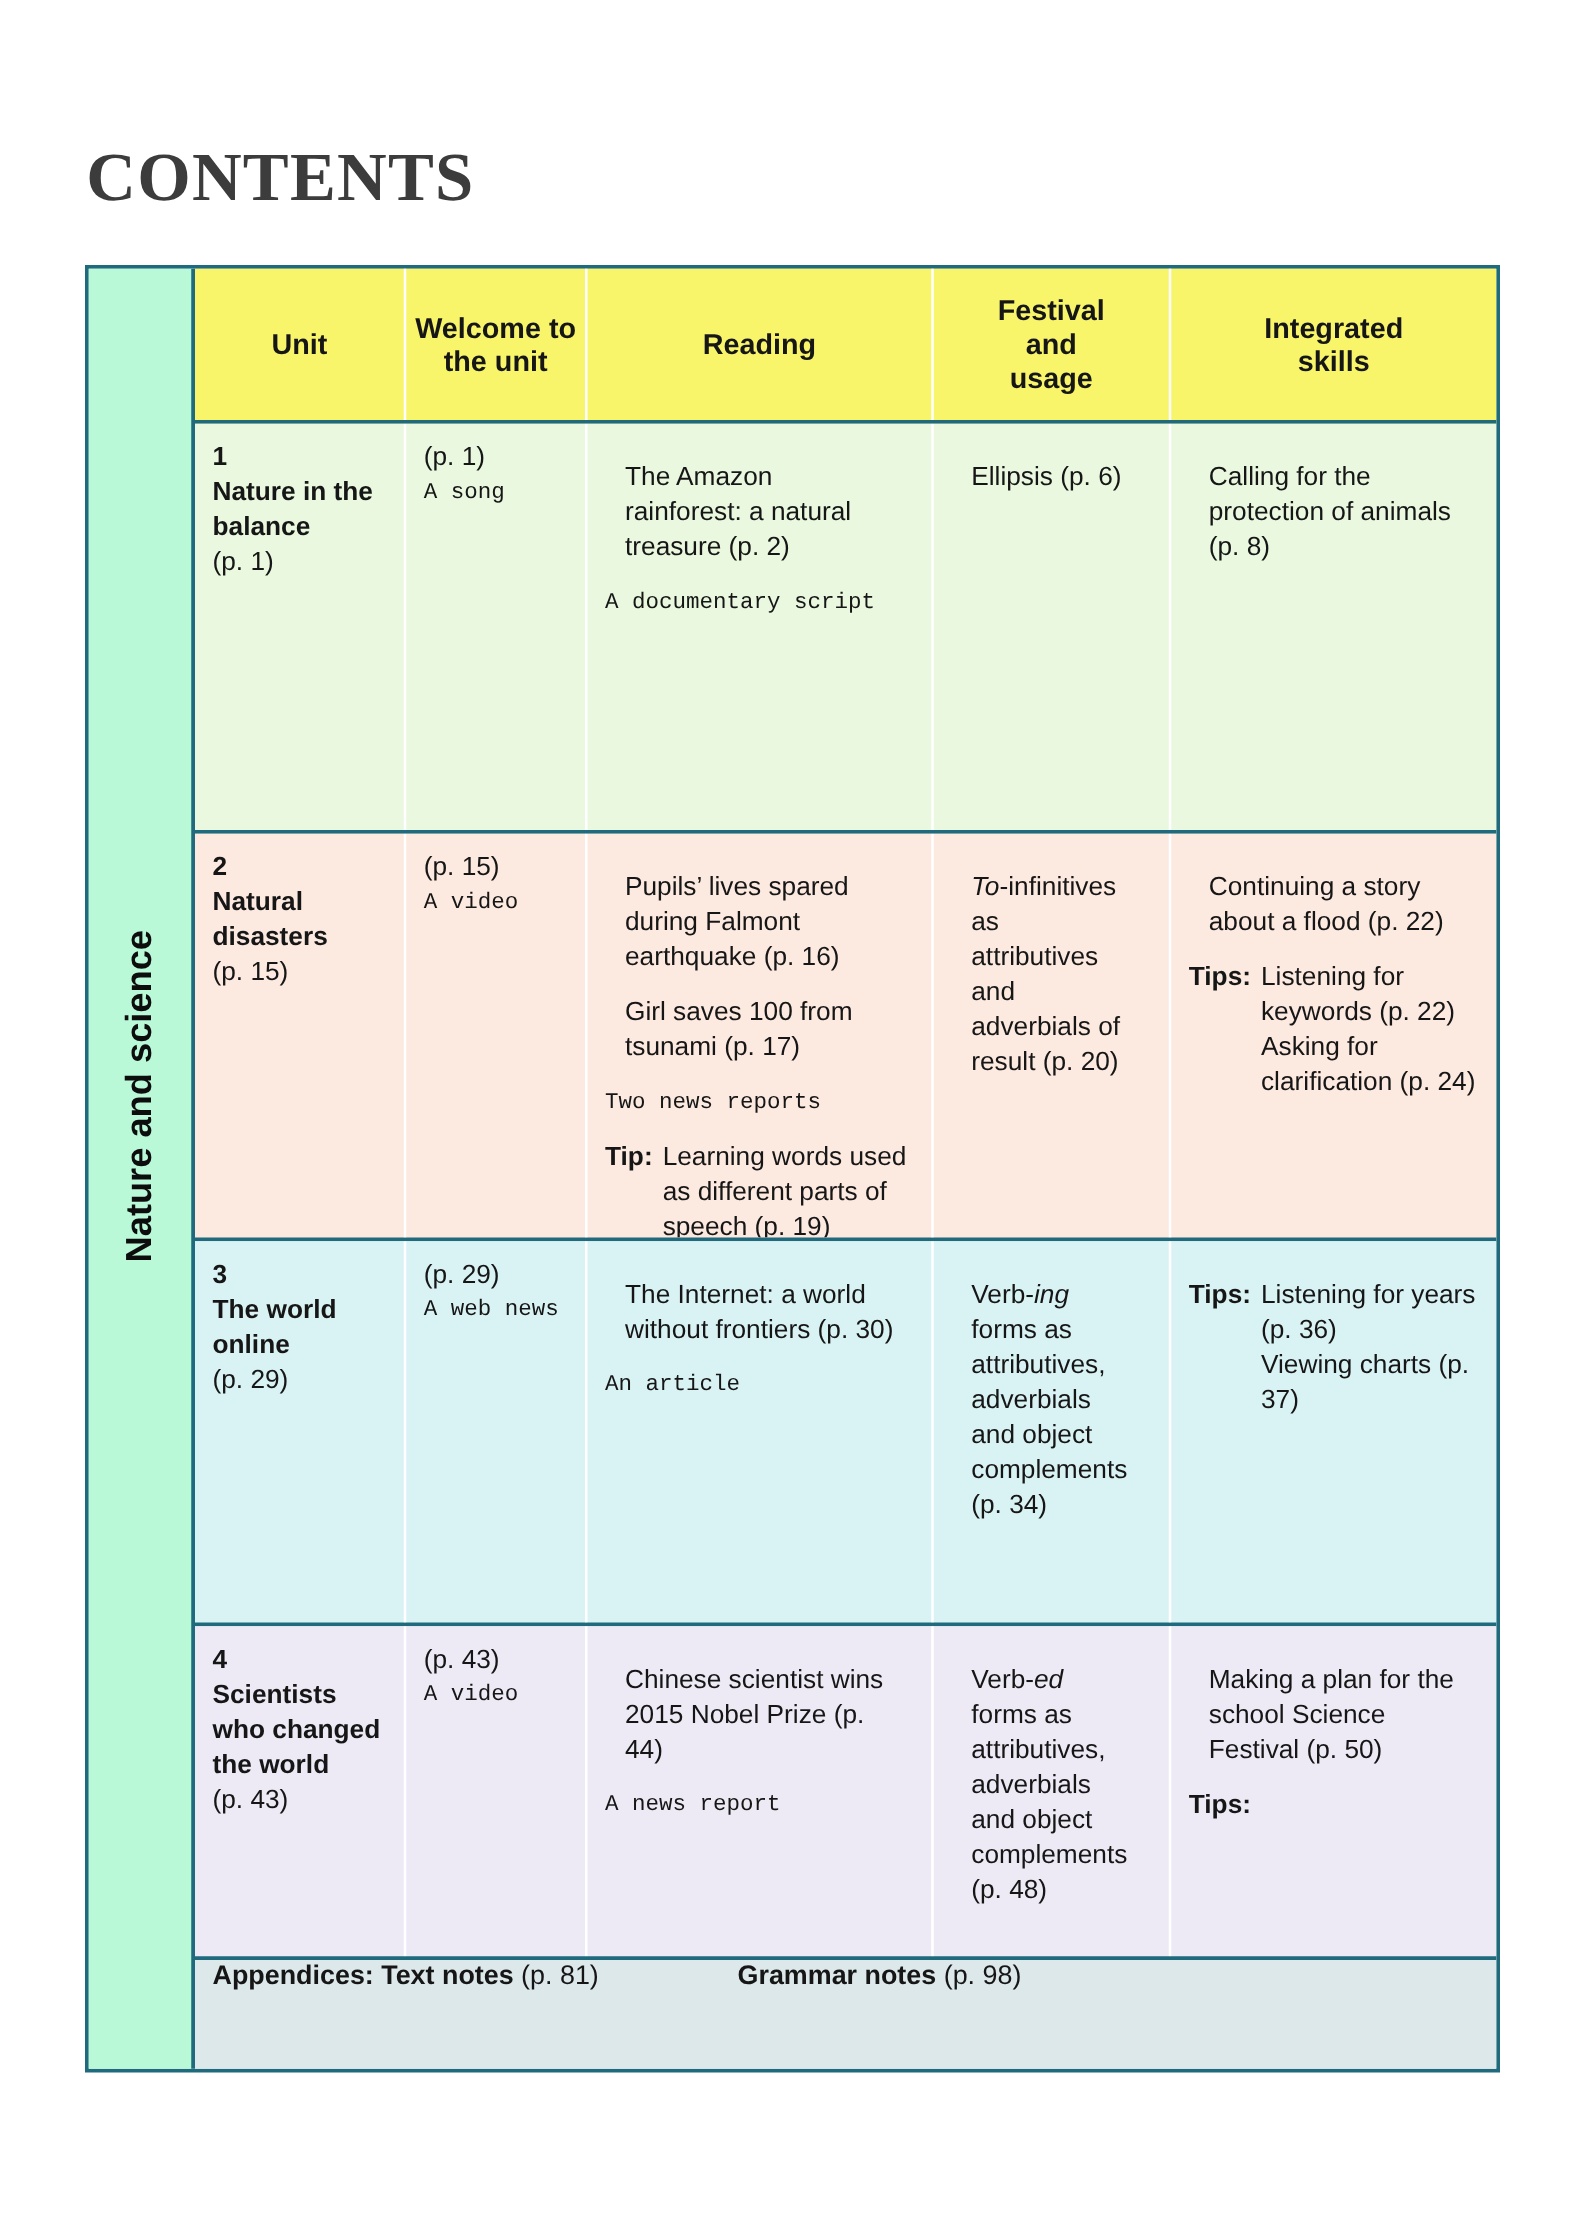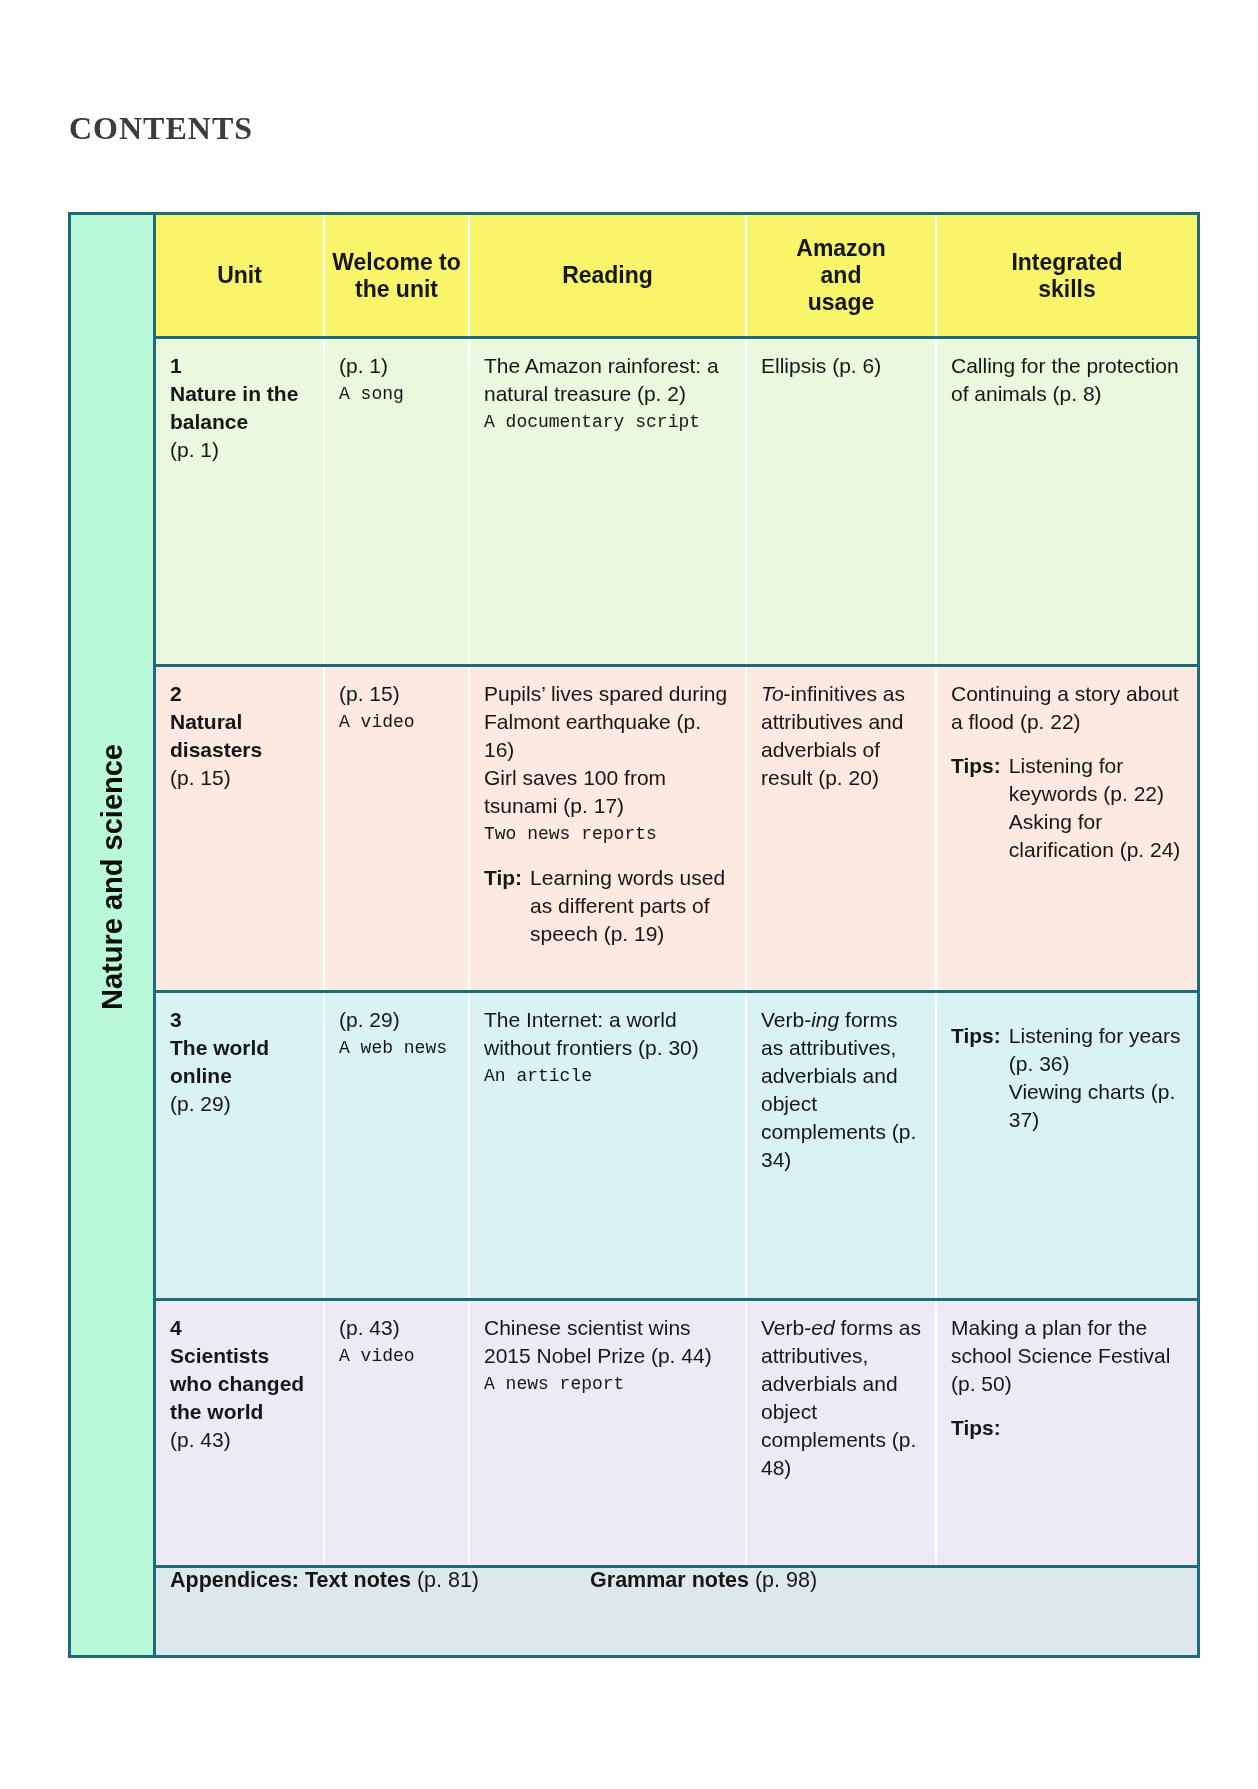--- a/index.html
+++ b/index.html
@@ -10,21 +10,21 @@
     --c-text:#161616;
   }
   *{box-sizing:border-box;margin:0;padding:0;}
   html,body{background:#ffffff;}
   body{font-family:"Liberation Sans","DejaVu Sans",sans-serif;color:var(--c-text);}
   .page{position:relative;width:1258px;height:1789px;background:#ffffff;overflow:hidden;}
 
   .doc-title{
     position:absolute;left:69px;top:110px;
     font-family:"Liberation Serif","DejaVu Serif",serif;
-    font-weight:bold;font-size:32px;letter-spacing:1px;color:#3c3c3c;
+    font-weight:bold;font-size:55px;letter-spacing:1px;color:#3c3c3c;
   }
 
   .contents-table{
     position:absolute;left:68px;top:212px;width:1132px;height:1446px;
     border:3px solid var(--c-border);
     display:flex;background:#fff;
   }
 
   .sidebar{
     width:85px;flex:0 0 85px;background:var(--c-sidebar);
@@ -53,21 +53,21 @@
   .c-grammar{width:190px;flex:0 0 190px;}
   .c-skills{flex:1;min-width:0;}
 
   .header-cell{
     display:flex;flex-direction:column;align-items:center;justify-content:center;
     text-align:center;font-weight:bold;font-size:23px;line-height:27px;padding:6px 4px;
   }
 
   .bold{font-weight:bold;}
   .genre{font-family:Liberation Mono, monospace;font-size:18px;}
-  .para{margin:0;}
+  .para{margin:16px;}
   .tip{display:flex;margin-top:16px;}
   .tip-label{font-weight:bold;white-space:nowrap;margin-right:8px;}
   .tip-content{flex:1;min-width:0;}
   .ital{font-style:italic;text-align:right;}
 
   .footer-row{
     flex:1;background:var(--c-footer);
     display:flex;padding-left:14px;
     border-bottom:none;
   }
@@ -91,21 +91,21 @@
             <div>Unit</div>
           </div>
           <div class="cell header-cell c-welcome">
             <div>Welcome to</div>
             <div>the unit</div>
           </div>
           <div class="cell header-cell c-reading">
             <div>Reading</div>
           </div>
           <div class="cell header-cell c-grammar">
-            <div>Amazon</div>
+            <div>Festival</div>
             <div>and</div>
             <div>usage</div>
           </div>
           <div class="cell header-cell c-skills">
             <div>Integrated</div>
             <div>skills</div>
           </div>
         </div>
 
       <div class="row body-row" style="height: 328px; background: rgb(233, 248, 223);">

